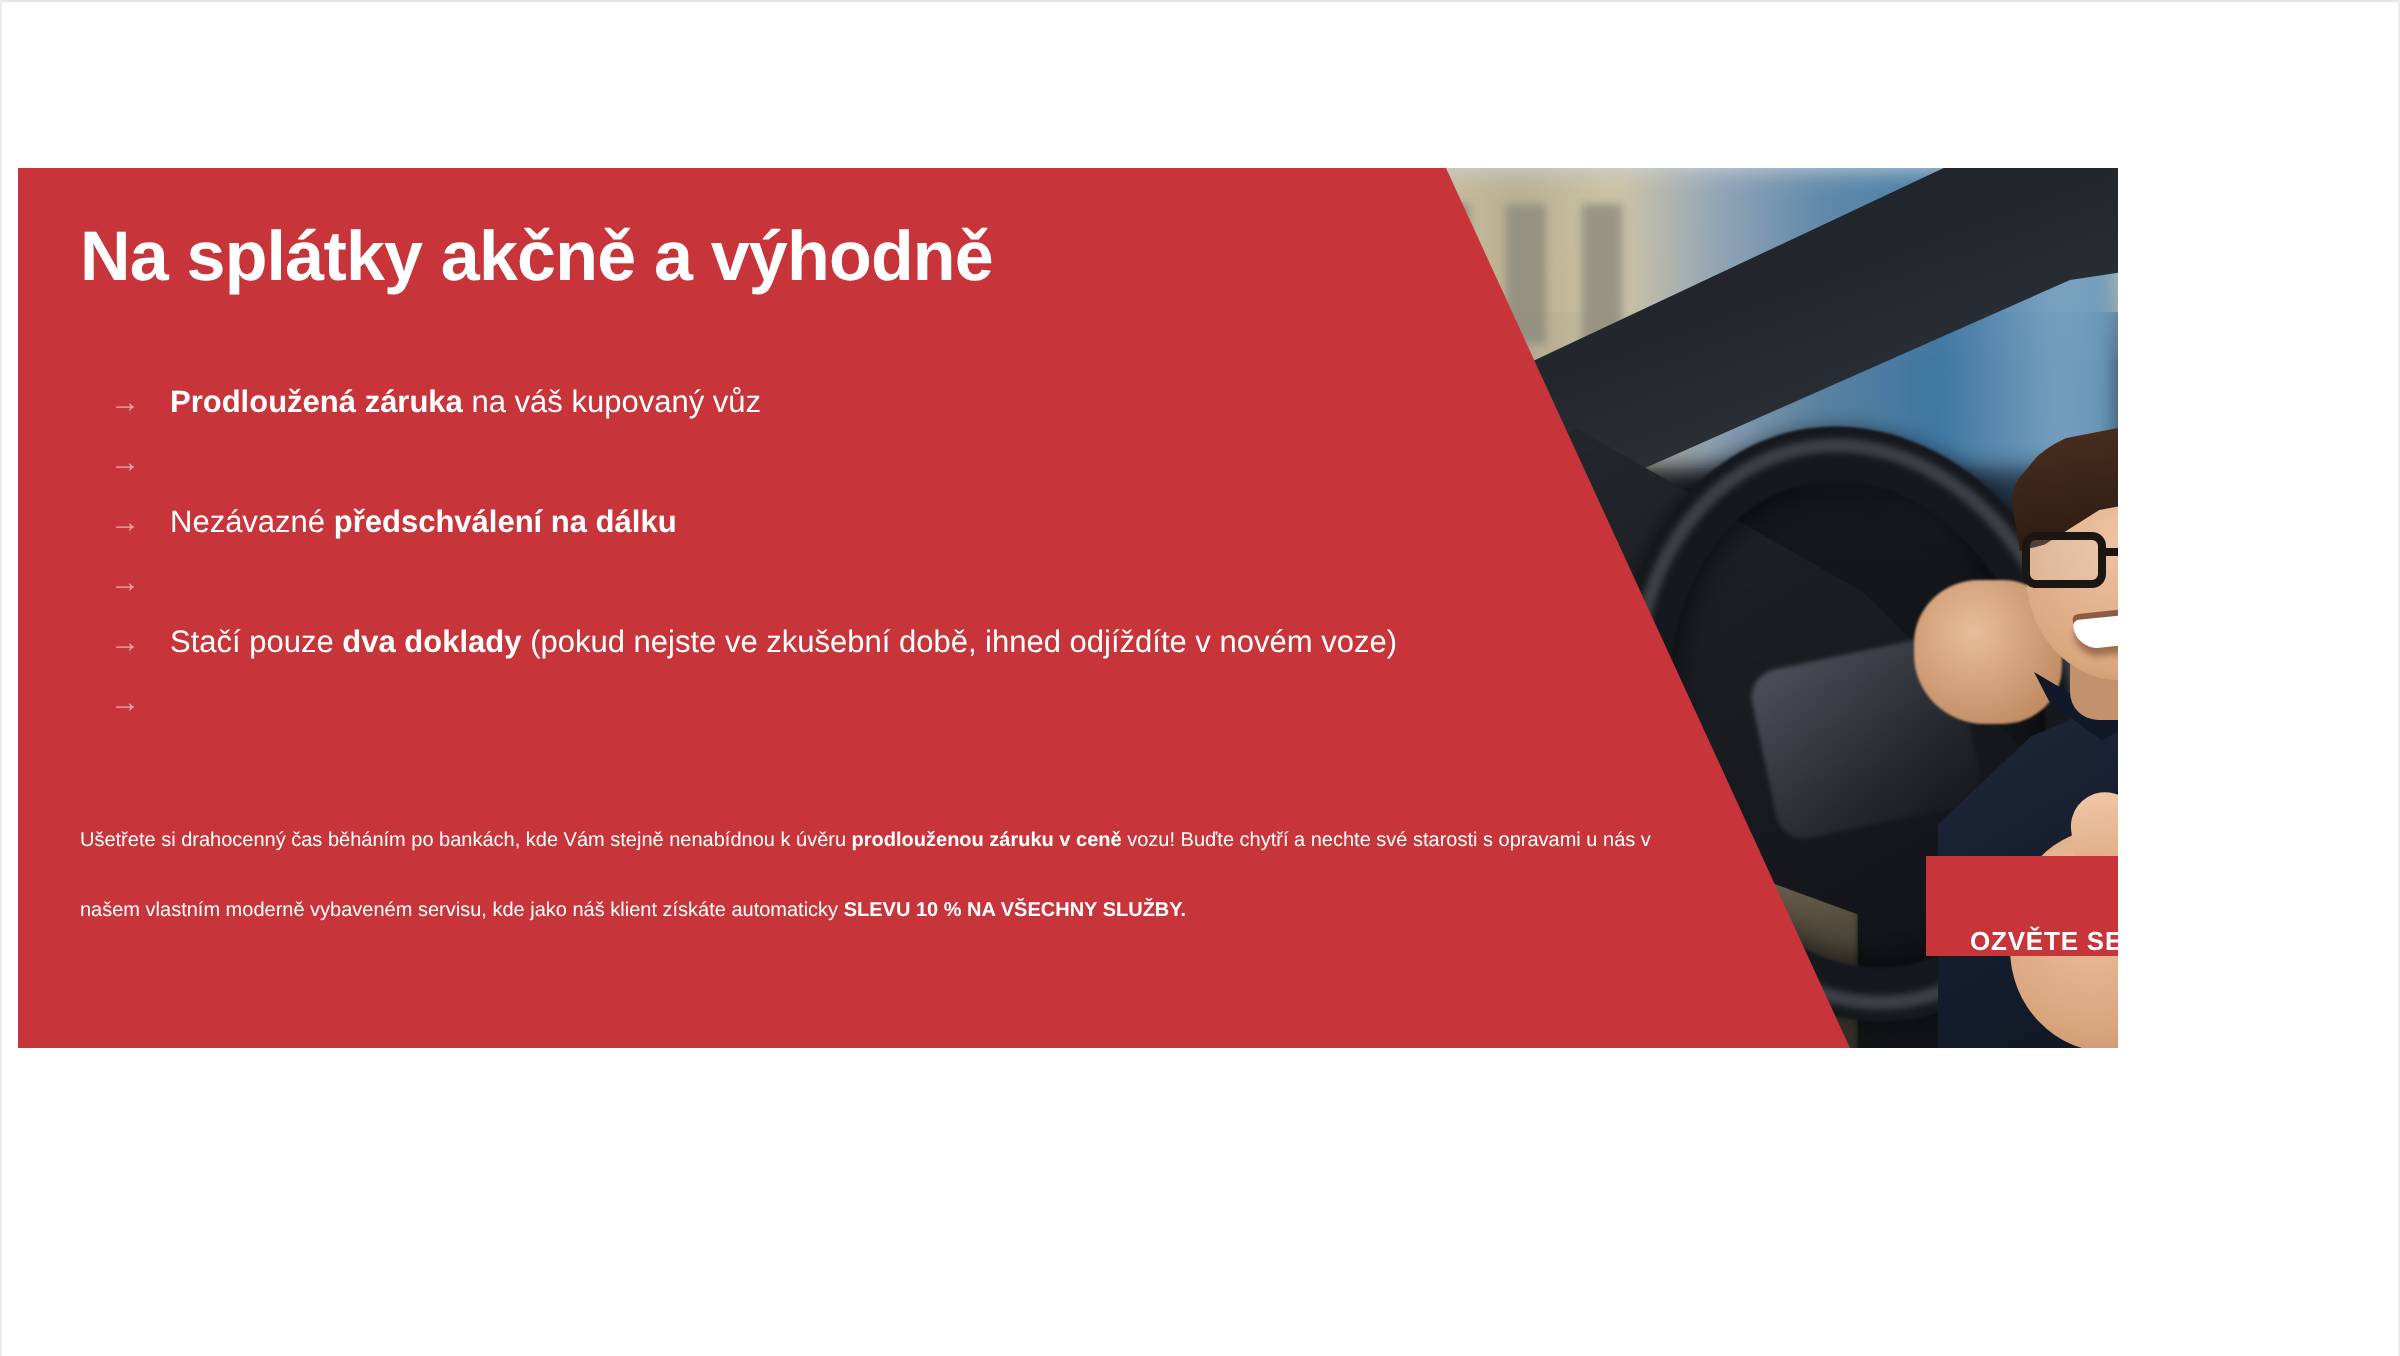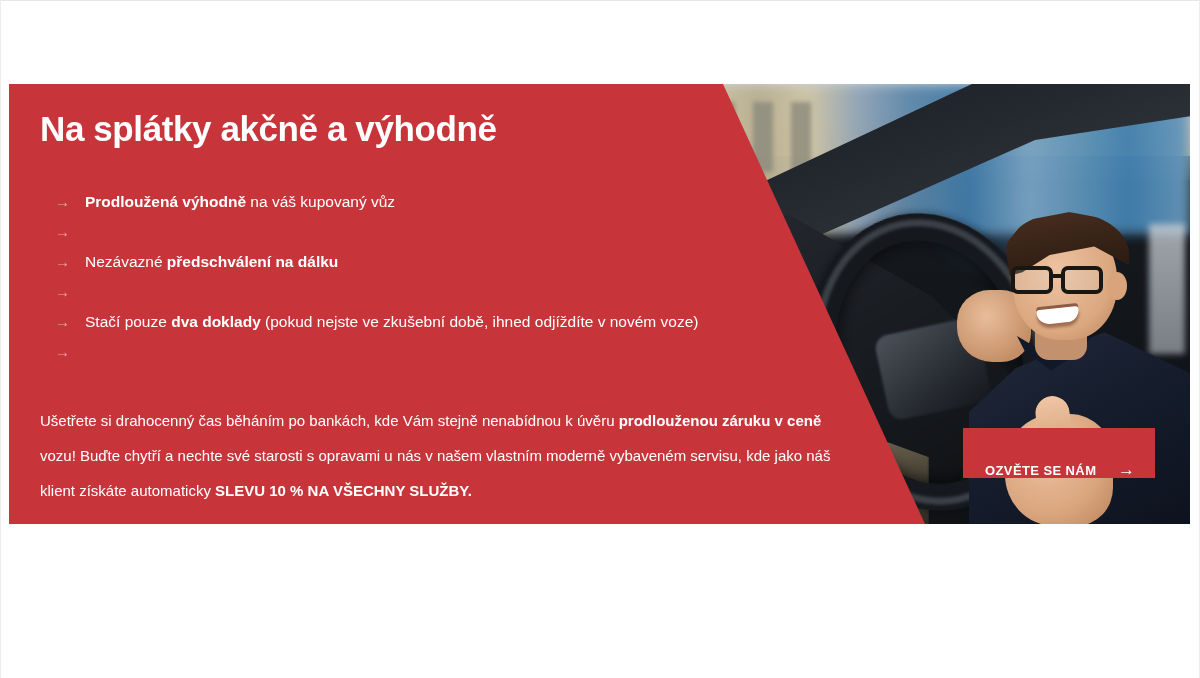--- a/index.html
+++ b/index.html
@@ -24,21 +24,21 @@
   }
   .right-rule {
     position: absolute; right: 0; top: 0; width: 1px; height: 678px;
     background: #ededed;
   }
 
   
   #banner {
     position: absolute;
     left: 9px; top: 84px;
-    width: 1181px; height: 440px;
+    width: 1050px; height: 440px;
     overflow: hidden;
     background: #c7353a;
   }
 
   
   .photo {
     position: absolute; inset: 0;
     background:
       
       radial-gradient(ellipse 150px 120px at 1010px 120px, rgba(70,130,180,.55), rgba(70,130,180,0) 70%),
@@ -247,21 +247,21 @@
     color: #efa7a8; font-size: 15px; line-height: 30px;
   }
   .bullet .btext {
     font-size: 15.5px; color: #ffffff; line-height: 30px;
   }
   .bullet .btext b { font-weight: bold; }
 
   .para {
     position: absolute; left: 31px; top: 319px;
     width: 800px;
-    font-size: 15px; line-height: 35px; color: #ffffff;
+    font-size: 10px; line-height: 35px; color: #ffffff;
   }
   .para b { font-weight: bold; }
 
   
   .cta {
     position: absolute; left: 954px; top: 344px;
     width: 192px; height: 50px;
     background: #c7353a;
     display: flex; align-items: flex-end; justify-content: space-between;
     padding: 0 20px 0 22px;
@@ -316,21 +316,21 @@
     </div>
 
     <div class="red-panel"></div>
 
     <div class="content">
       <div class="title">Na splátky akčně a výhodně</div>
 
       <div class="bullets">
         <div class="bullet">
           <span class="arrow">→</span>
-          <span class="btext"><b>Prodloužená výhodně</b> na váš kupovaný vůz</span>
+          <span class="btext"><b>Prodloužená záruka</b> na váš kupovaný vůz</span>
         </div>
         <div class="bullet">
           <span class="arrow">→</span>
         </div>
         <div class="bullet">
           <span class="arrow">→</span>
           <span class="btext">Nezávazné <b>předschválení na dálku</b></span>
         </div>
         <div class="bullet">
           <span class="arrow">→</span>

